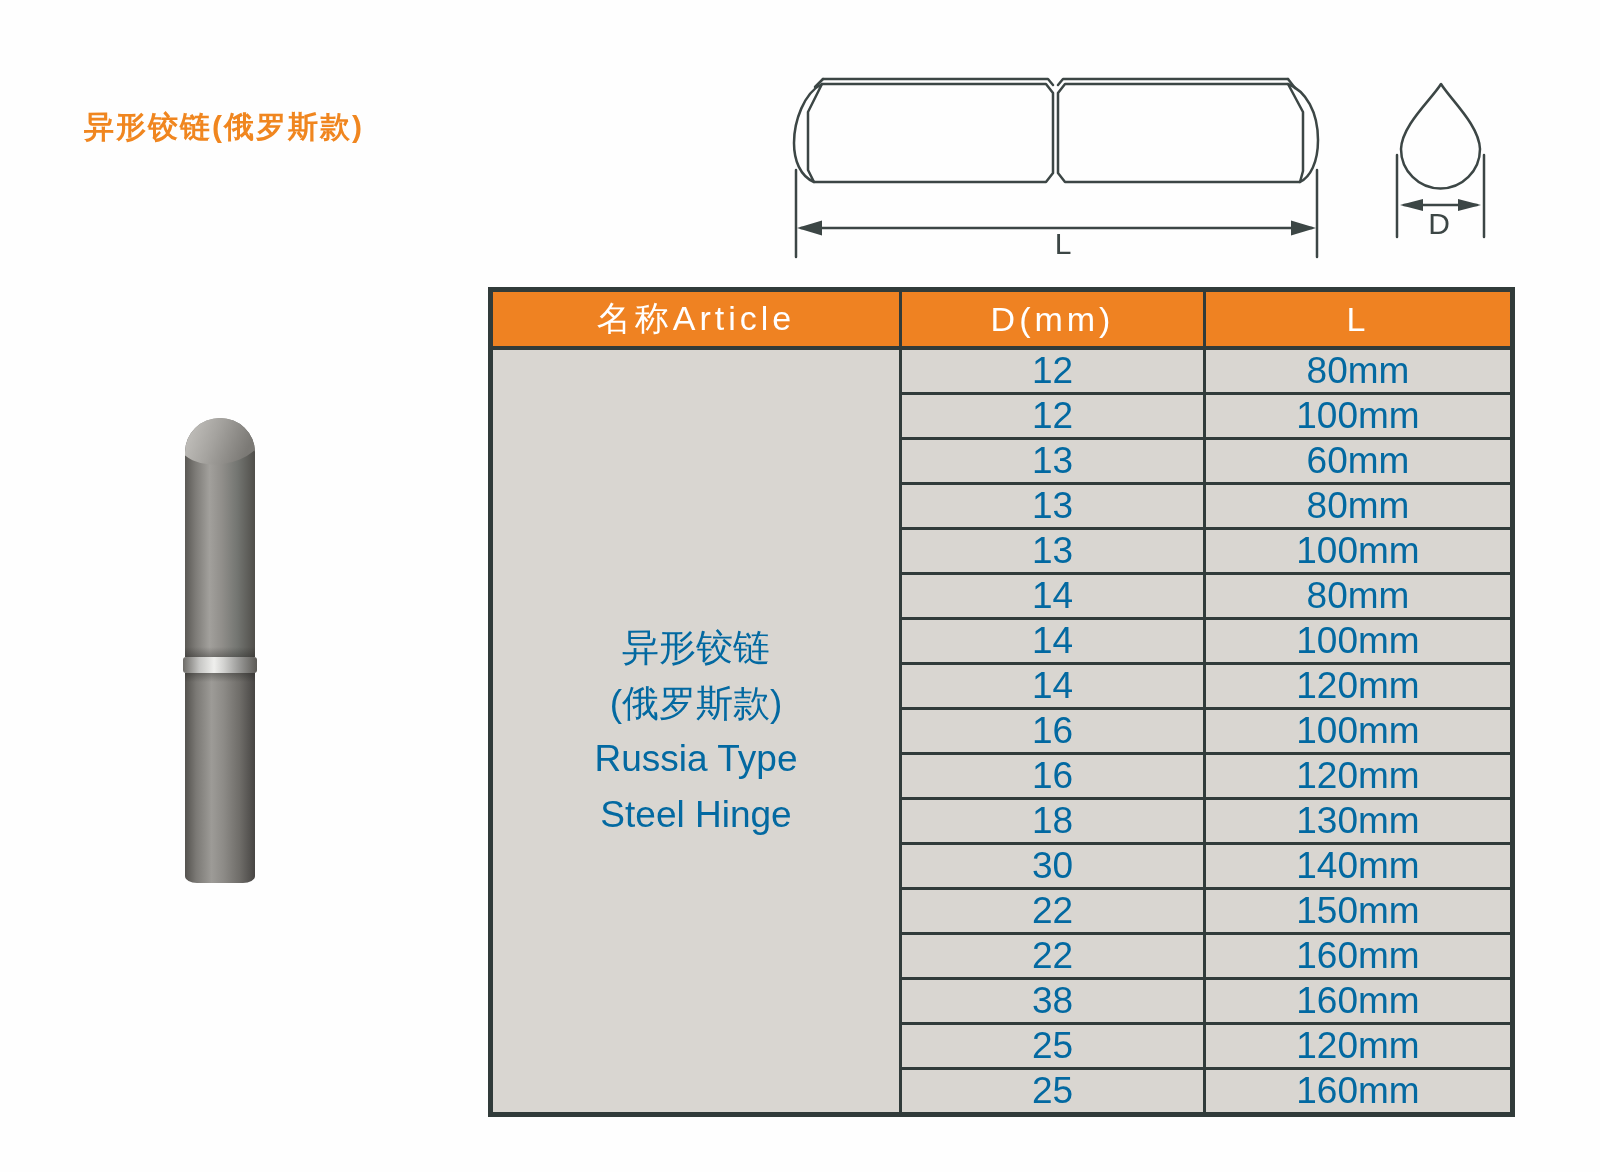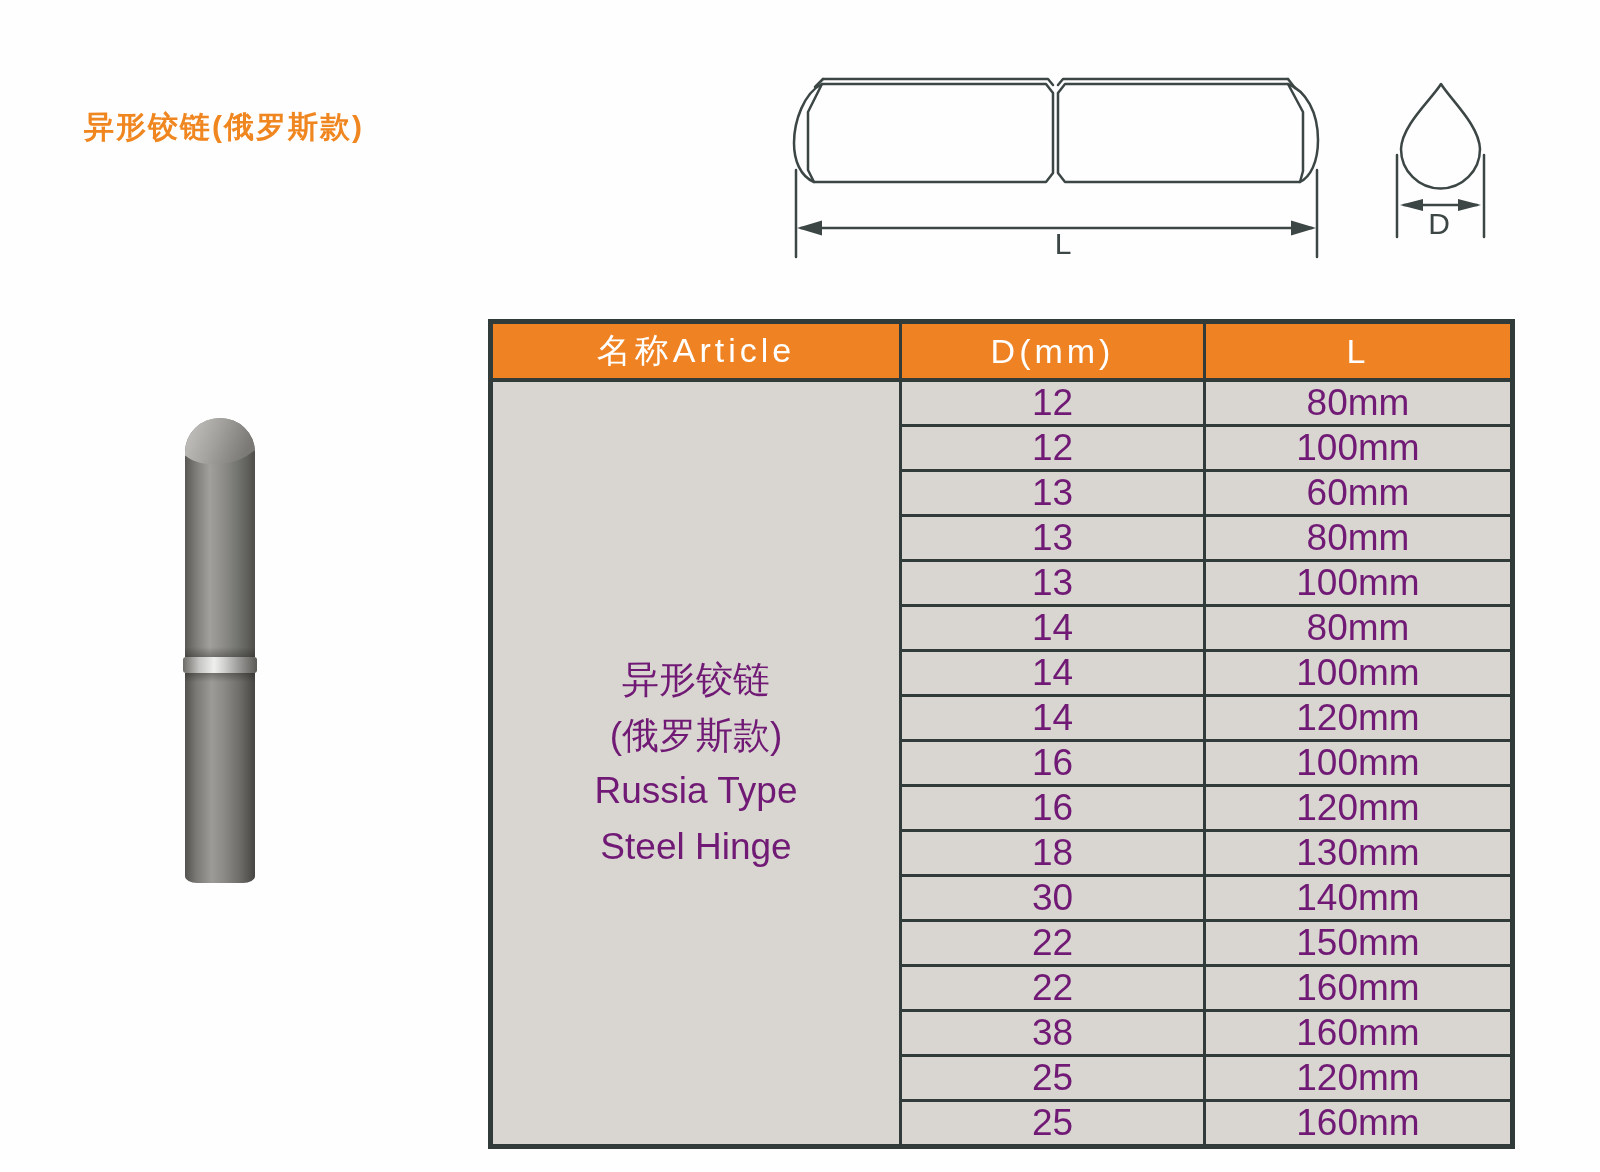--- a/index.html
+++ b/index.html
@@ -44,29 +44,29 @@
   }
   .pin-bottom::before{
     content:"";position:absolute;top:0;left:0;right:0;height:9px;
     background:linear-gradient(180deg,rgba(20,20,18,0.30),rgba(20,20,18,0));
   }
 
   
   table.spec{
     position:absolute;left:488px;top:287px;width:1022px;height:726px;
     border-collapse:collapse;table-layout:fixed;
-    background:#D9D6D1;border:5px solid #313B3A;margin-top:32px;
+    background:#D9D6D1;border:5px solid #313B3A;
   }
   .spec th,.spec td{border:3px solid #313B3A;text-align:center;vertical-align:middle;padding:0;}
   .spec thead th{
     height:54px;background:#EF8222;color:#FFFFFF;
     font-size:34px;font-weight:normal;letter-spacing:4px;
     border-bottom:4px solid #313B3A;
   }
-  .spec td{font-size:37px;color:#701a75;}
+  .spec td{font-size:37px;color:#0369a1;}
   .article-cell{font-size:35px;color:#2E3837;line-height:1.5;}
 </style>
 </head>
 <body>
 
 <div class="title-block">
   <div class="title-zh">异形铰链(俄罗斯款)</div>
 </div>
 
 <div class="pin">

